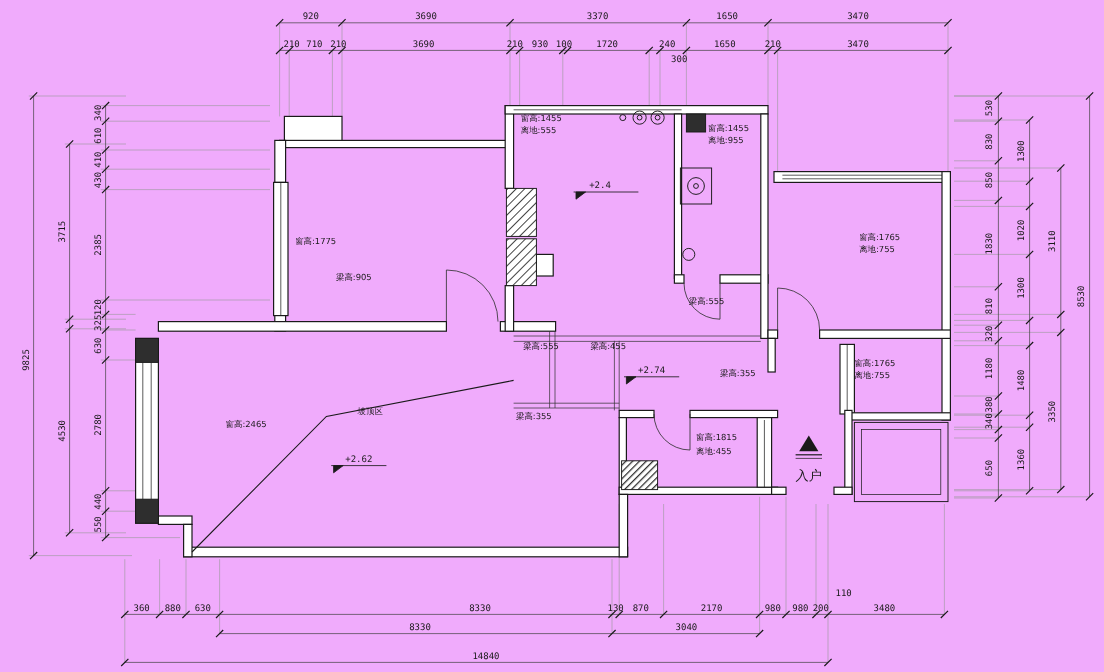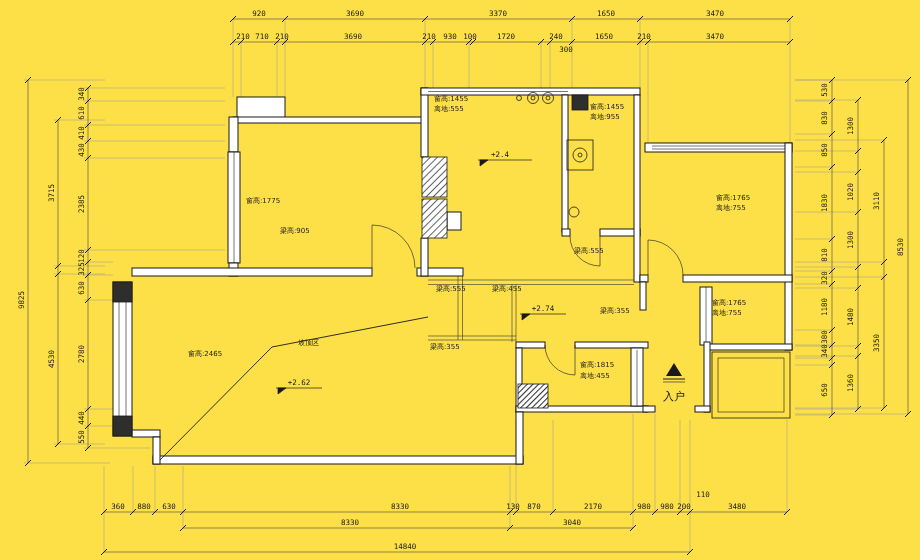--- a/index.html
+++ b/index.html
@@ -1,16 +1,16 @@
 <!DOCTYPE html>
 <html><head>
 <meta charset="utf-8">
 <style>
   html,body{margin:0;padding:0;background:#ffffff;}
-  #stage{position:relative;width:920px;height:560px;background:#fde047;overflow:hidden;
+  #stage{position:relative;width:920px;height:560px;background:#f0abfc;overflow:hidden;
          font-family:"DejaVu Sans Mono", monospace;}
   svg{display:block;}
   text{fill:#1a1a1a;font-family:"DejaVu Sans Mono", monospace;font-size:7.5px;}
   text.cn{font-family:"DejaVu Sans", sans-serif;font-size:7px;}
   text.big{font-family:"DejaVu Sans", sans-serif;font-size:11px;}
 </style>
 </head>
 <body>
 
 <div id="stage">

